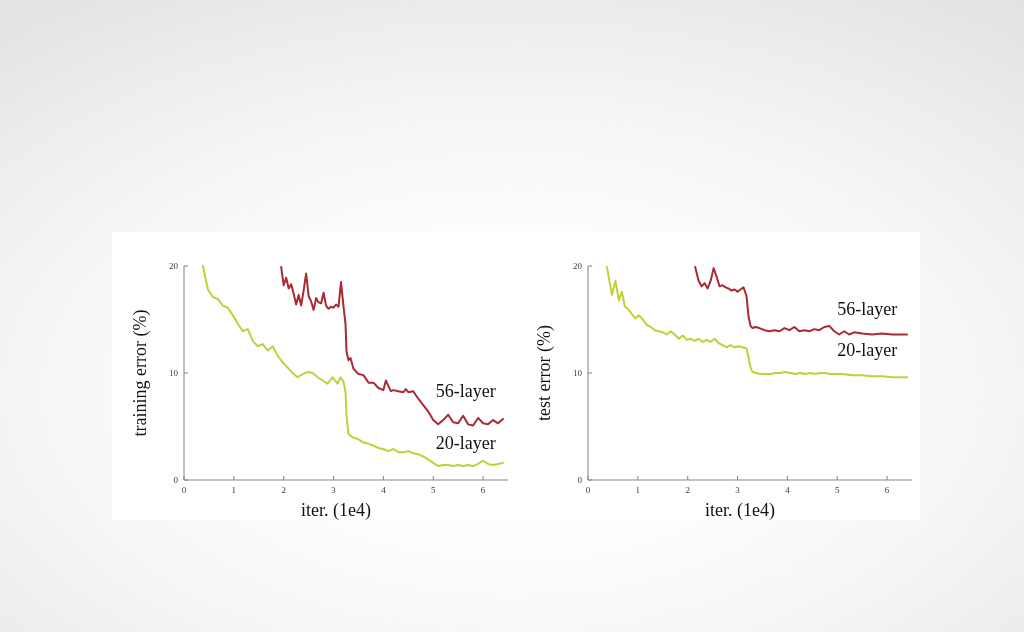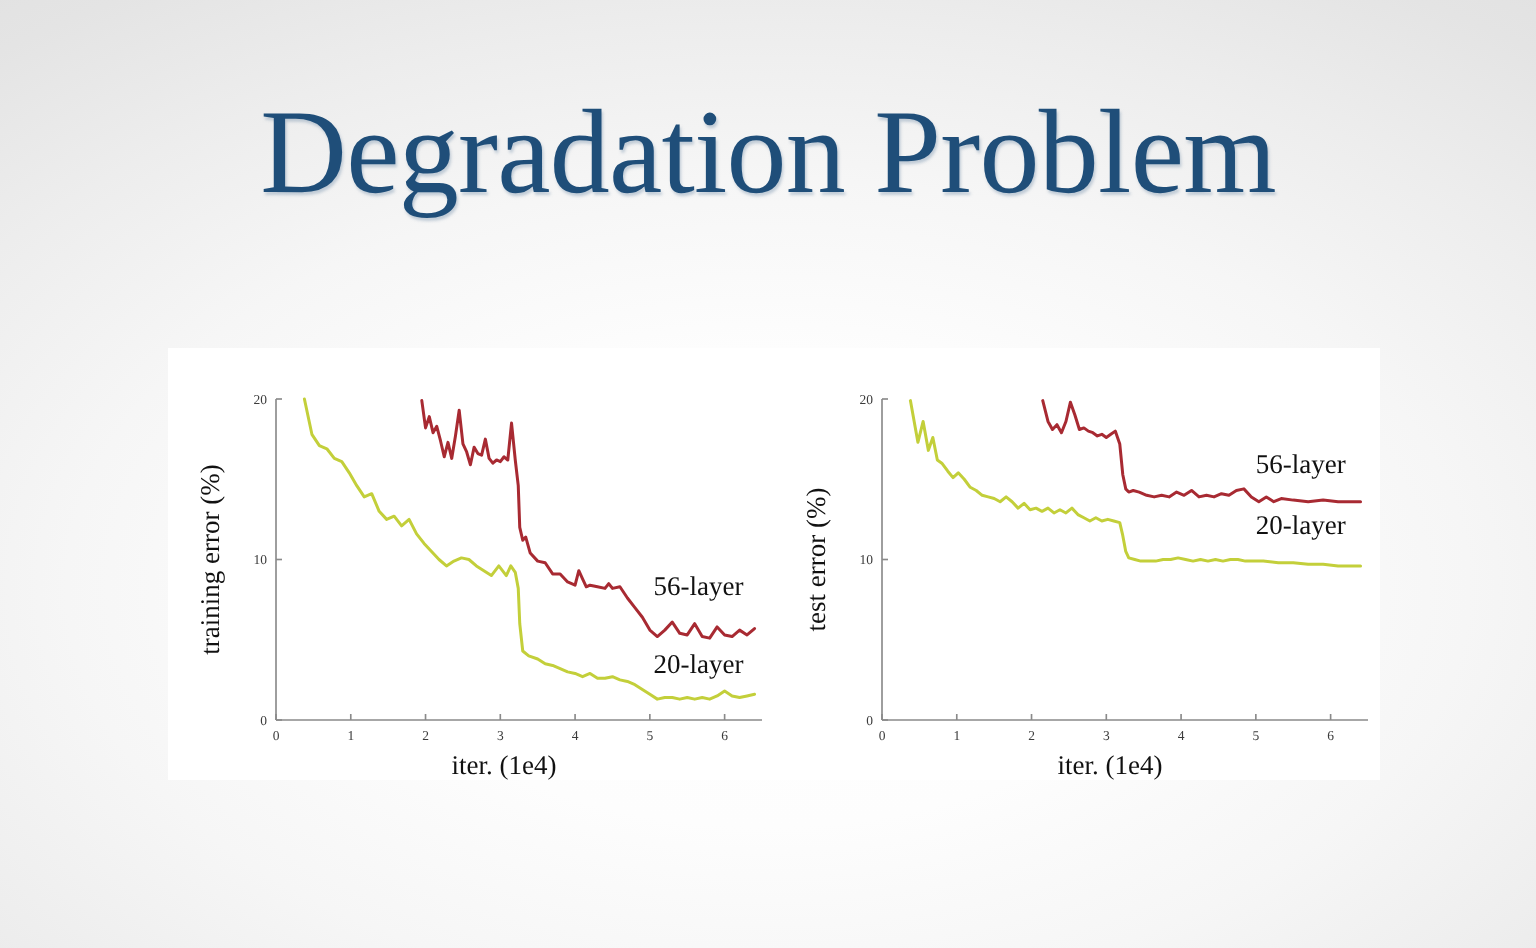--- a/index.html
+++ b/index.html
@@ -71,21 +71,20 @@
   .series-label { font-family: "Liberation Serif","DejaVu Serif",serif; font-size: 18px; fill: #111111; }
   .axis-line    { stroke: #8a8a8a; stroke-width: 1.1; fill: none; }
   .tick-mark    { stroke: #8a8a8a; stroke-width: 1.1; }
   .series-path  { fill: none; stroke-width: 2.0; stroke-linejoin: round; stroke-linecap: round; }
 </style>
 </head>
 <body>
 
 <div id="slide">
 
-  <div id="title">Degradation Problem</div>
 
   <div id="figure-panel">
 
     <div class="chart-wrap" id="chart-left">
       <svg class="chart-svg" id="svg-left" viewBox="0 0 404 288">
           <path d="M 72 34 L 72 248" class="axis-line"></path>
           <path d="M 72 248 L 396 248" class="axis-line"></path>
           <line x1="72" y1="248" x2="76" y2="248" class="tick-mark"></line>
           <text x="66" y="251" text-anchor="end" class="ax-tick">0</text>
           <line x1="72" y1="141" x2="76" y2="141" class="tick-mark"></line>

